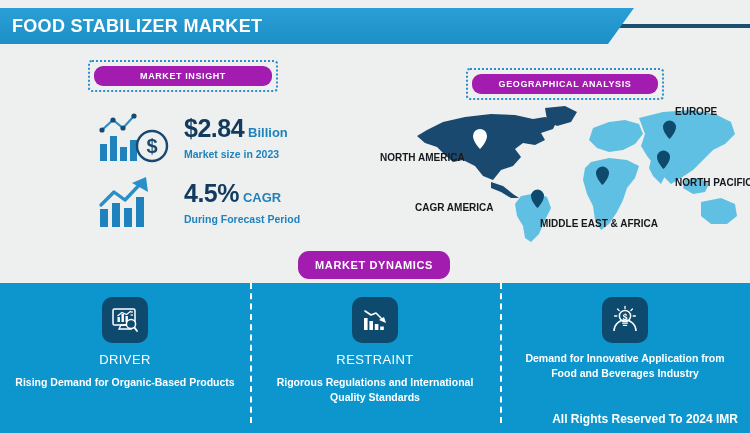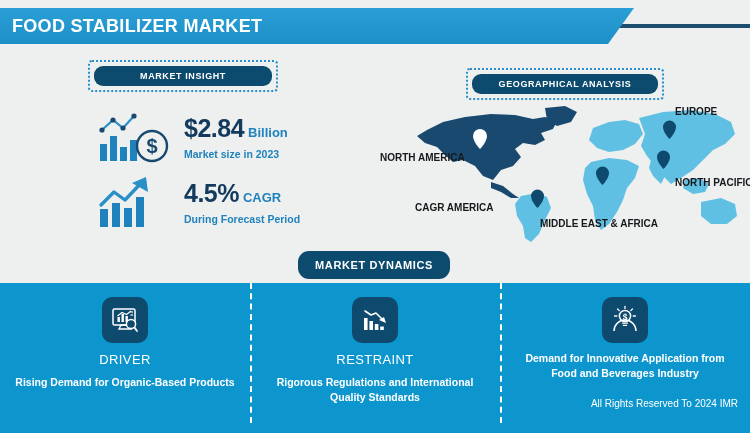--- a/index.html
+++ b/index.html
@@ -31,21 +31,21 @@
   
   .badge-outer{
     position:absolute;
     border:2px dotted #2a8fc8;
     padding:4px;
     border-radius:4px;
     box-sizing:border-box;
   }
   .badge{
     width:100%;height:100%;
-    background:#0c4a6e;
+    background:#a21caf;
     border-radius:9px;
     display:flex;align-items:center;justify-content:center;
     color:#ffffff;font-size:9px;font-weight:bold;letter-spacing:.6px;
     box-sizing:border-box;
   }
   #badge-insight{left:88px;top:60px;width:190px;height:32px;}
   #badge-geo{left:466px;top:68px;width:198px;height:32px;}
   #badge-dynamics{
     left:298px;top:251px;width:152px;height:28px;
     border:none;padding:0;
@@ -108,22 +108,22 @@
     display:flex;align-items:center;justify-content:center;flex:none;
   }
   .dyn-title{
     margin-top:9px;font-size:13px;color:#ffffff;letter-spacing:.4px;
   }
   .dyn-desc{
     margin-top:8px;font-size:10.5px;font-weight:bold;color:#ffffff;
     text-align:center;line-height:1.45;padding:0 12px;
   }
   .footer{
-    position:absolute;right:12px;bottom:24px;
-    font-size:10px;font-weight:normal;color:#ffffff;white-space:nowrap;
+    position:absolute;right:12px;bottom:7px;
+    font-size:12px;font-weight:bold;color:#ffffff;white-space:nowrap;
   }
 </style>
 </head>
 <body>
 
 <div class="page">
 
   <div class="header-wrap">
     <div class="header-line"></div>
     <div class="header-bar"></div>

